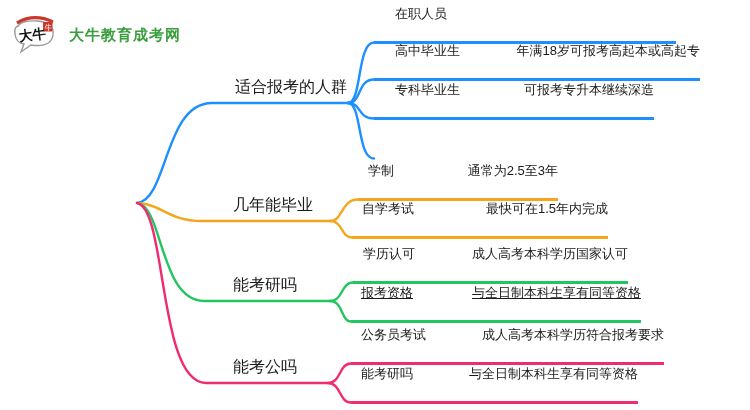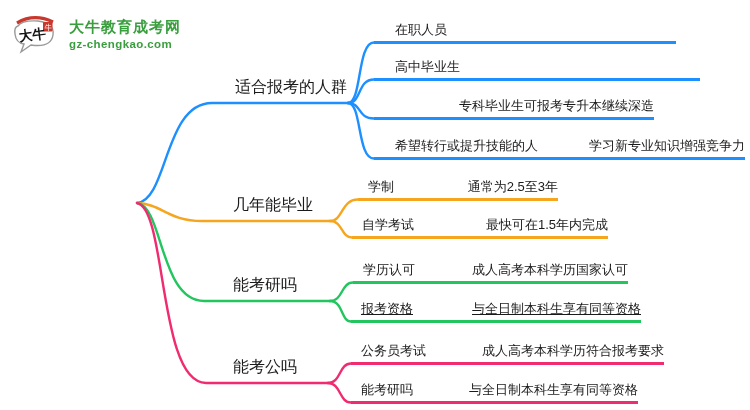--- a/index.html
+++ b/index.html
@@ -12,21 +12,21 @@
   .logo{position:absolute;left:13px;top:14px;display:flex;align-items:center;}
   .logo-text{margin-left:12px;display:flex;flex-direction:column;line-height:1.1;}
   .logo-title{font-size:15px;font-weight:bold;letter-spacing:1px;}
   .logo-domain{font-size:11.5px;font-weight:bold;letter-spacing:.4px;margin-top:2px;}
   .root-label{position:absolute;left:8px;top:194px;font-size:15px;font-weight:600;
     white-space:nowrap;line-height:18px;}
   .branch-label{position:absolute;font-size:16px;white-space:nowrap;line-height:17px;}
   .node-row{
     position:absolute;box-sizing:border-box;height:26px;
     display:flex;justify-content:space-between;align-items:flex-end;
-    border-bottom:3px solid #999;padding-bottom:4px;white-space:nowrap;
+    border-bottom:3px solid #999;padding-bottom:20px;white-space:nowrap;
   }
   .node-row .kw,.node-row .desc{font-size:13px;line-height:15px;}
   .pad21{padding-left:21px;}
   .pad10{padding-left:10px;align-items:flex-end;}
 </style>
 </head>
 <body>
 
 <div class="canvas">
 
@@ -58,43 +58,39 @@
   <div class="logo">
     <svg width="44" height="42" viewBox="0 0 44 42">
       <path d="M5 12 Q1 13 2 20 Q3 29 11 30 L8 38 L18 31 Q38 34 40 21 Q42 9 25 7 Q9 6 5 12 Z" fill="#ffffff" stroke="#9a9a9a" stroke-width="1.4"></path>
       <path d="M4 9 Q21 -1 40 8" stroke="#C8382D" stroke-width="3.2" fill="none"></path>
       <rect x="30" y="8" width="9.5" height="9.5" rx="1" fill="#C8382D"></rect>
       <text x="31.5" y="15.8" font-size="7.5" fill="#ffffff">牛</text>
       <text x="6" y="26" font-size="13.5" font-weight="bold" fill="#141414" transform="rotate(-7 15 22)">大牛</text>
     </svg>
     <div class="logo-text">
       <span class="logo-title" style="color: rgb(58, 158, 62);">大牛教育成考网</span>
-      <span class="logo-domain" style="color: rgb(58, 158, 62);">gz-chengkao.com</span>
     </div>
   </div>
 
 
   <div class="branch-label" style="left:235px;top:78px;">适合报考的人群</div>
   <div class="branch-label" style="left:233px;top:196px;">几年能毕业</div>
   <div class="branch-label" style="left:233px;top:276px;">能考研吗</div>
   <div class="branch-label" style="left:233px;top:358px;">能考公吗</div>
 
   <div class="node-row pad21" style="left: 374px; top: 18px; width: 302px; border-bottom-color: rgb(30, 143, 255);">
     <span class="kw">在职人员</span>
   </div>
   <div class="node-row pad21" style="left: 374px; top: 55px; width: 326px; border-bottom-color: rgb(30, 143, 255);">
     <span class="kw">高中毕业生</span>
+    <span class="desc">年满18岁可报考高起本或高起专</span>
   </div>
-  <div class="node-row pad21" style="left: 374px; top: 94px; width: 280px; border-bottom-color: rgb(30, 143, 255); justify-content: flex-end;">
+  <div class="node-row pad21" style="left: 374px; top: 94px; width: 280px; border-bottom-color: rgb(30, 143, 255);">
     <span class="kw">专科毕业生</span>
     <span class="desc">可报考专升本继续深造</span>
-  </div>
-  <div class="node-row pad21" style="left: 374px; top: 134px; width: 371px; border-bottom-color: rgb(30, 143, 255);">
-    <span class="kw">希望转行或提升技能的人</span>
-    <span class="desc">学习新专业知识增强竞争力</span>
   </div>
 
   <div class="node-row pad10" style="left: 358px; top: 175px; width: 200px; border-bottom-color: rgb(245, 166, 30);">
     <span class="kw">学制</span>
     <span class="desc">通常为2.5至3年</span>
   </div>
   <div class="node-row pad10" style="left: 352px; top: 213px; width: 256px; border-bottom-color: rgb(245, 166, 30);">
     <span class="kw">自学考试</span>
     <span class="desc">最快可在1.5年内完成</span>
   </div>

